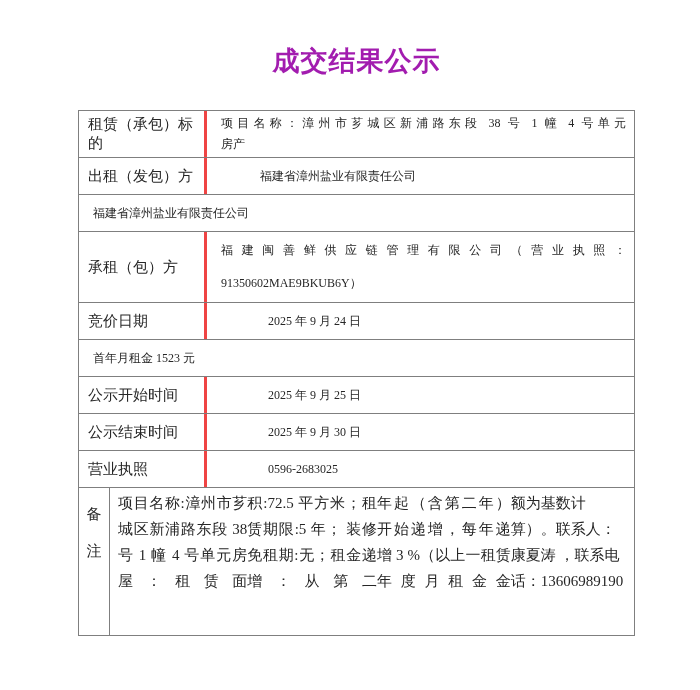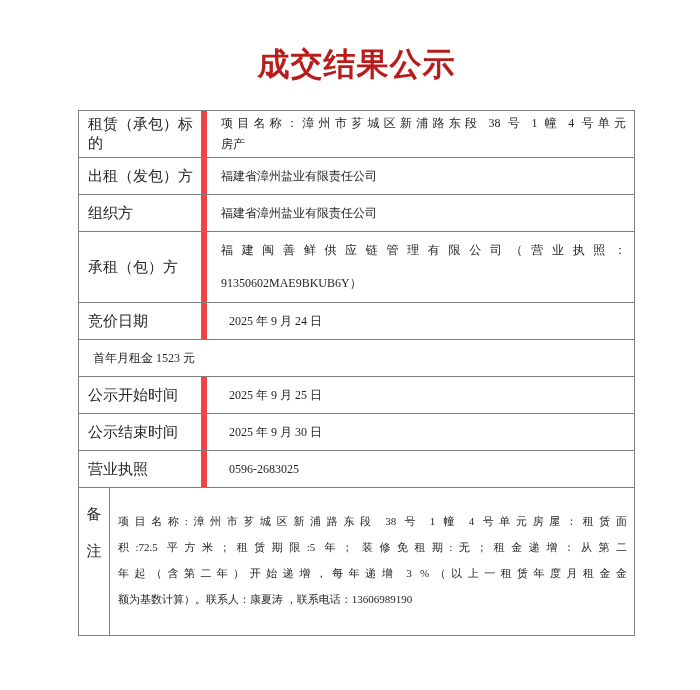--- a/index.html
+++ b/index.html
@@ -12,44 +12,44 @@
     font-family: "Liberation Serif", "DejaVu Serif", serif;
     color: #262626;
     overflow: hidden;
   }
   .page-title {
     position: absolute;
     top: 43px;
     left: 78px;
     width: 557px;
     text-align: center;
-    font-size: 32px;
+    font-size: 27px;
     font-weight: bold;
-    color: #b91c1c;
+    color: #a21caf;
     letter-spacing: 1px;
   }
   .doc-table {
     position: absolute;
     top: 110px;
     left: 78px;
     width: 557px;
     border: 1px solid #7f7f7f;
     box-sizing: border-box;
     background: #ffffff;
   }
   .row {
     display: flex;
     box-sizing: border-box;
     border-top: 1px solid #7f7f7f;
   }
   .row:first-child { border-top: none; }
   .label {
     flex: 0 0 128px;
     width: 128px;
-    border-right: 6px solid #ef4444;
+    border-right: 3px solid #ef4444;
     box-sizing: border-box;
     display: flex;
     align-items: center;
     padding-left: 9px;
     font-size: 15px;
     white-space: pre-wrap;
   }
   .value {
     flex: 1;
     min-width: 0;
@@ -63,21 +63,21 @@
   .line {
     white-space: pre-wrap;
     line-height: 21px;
   }
   .just {
     text-align: justify;
     text-align-last: justify;
   }
   .indent { padding-left: 22px; }
   .h43  { min-height: 42px; }
-  .h38  { min-height: 37px; }
+  .h38  { min-height: 37px; gap: 39px; }
   .h68  { min-height: 67px; }
   .h149 { min-height: 148px; }
   .row-lessee .line { line-height: 33px; }
   .remark-label {
     flex: 0 0 31px;
     width: 31px;
     border-right: 1px solid #7f7f7f;
     box-sizing: border-box;
     font-size: 15px;
     text-align: center;
@@ -85,24 +85,24 @@
   }
   .remark-label .ch {
     line-height: 37px;
     display: block;
   }
   .remark-value {
     flex: 1;
     min-width: 0;
     box-sizing: border-box;
     display: flex;
-    flex-direction: column;
+    flex-direction: row;
     justify-content: center;
     padding: 2px 7px 6px 8px;
-    font-size: 11px;
+    font-size: 15px;
   }
   .remark-value .line { line-height: 26px; }
 </style>
 </head>
 <body>
 
 <div class="page-title">成交结果公示</div>
 
 <div class="doc-table">
 
@@ -115,21 +115,20 @@
   </div>
 
   <div class="row h38">
     <div class="label">出租（发包）方</div>
     <div class="value">
       <div class="line">福建省漳州盐业有限责任公司</div>
     </div>
   </div>
 
   <div class="row h38">
-    <div class="label">组织方</div>
     <div class="value">
       <div class="line">福建省漳州盐业有限责任公司</div>
     </div>
   </div>
 
   <div class="row h68 row-lessee">
     <div class="label">承租（包）方</div>
     <div class="value">
       <div class="line just">福建闽善鲜供应链管理有限公司（营业执照：</div>
       <div class="line">91350602MAE9BKUB6Y）</div>

